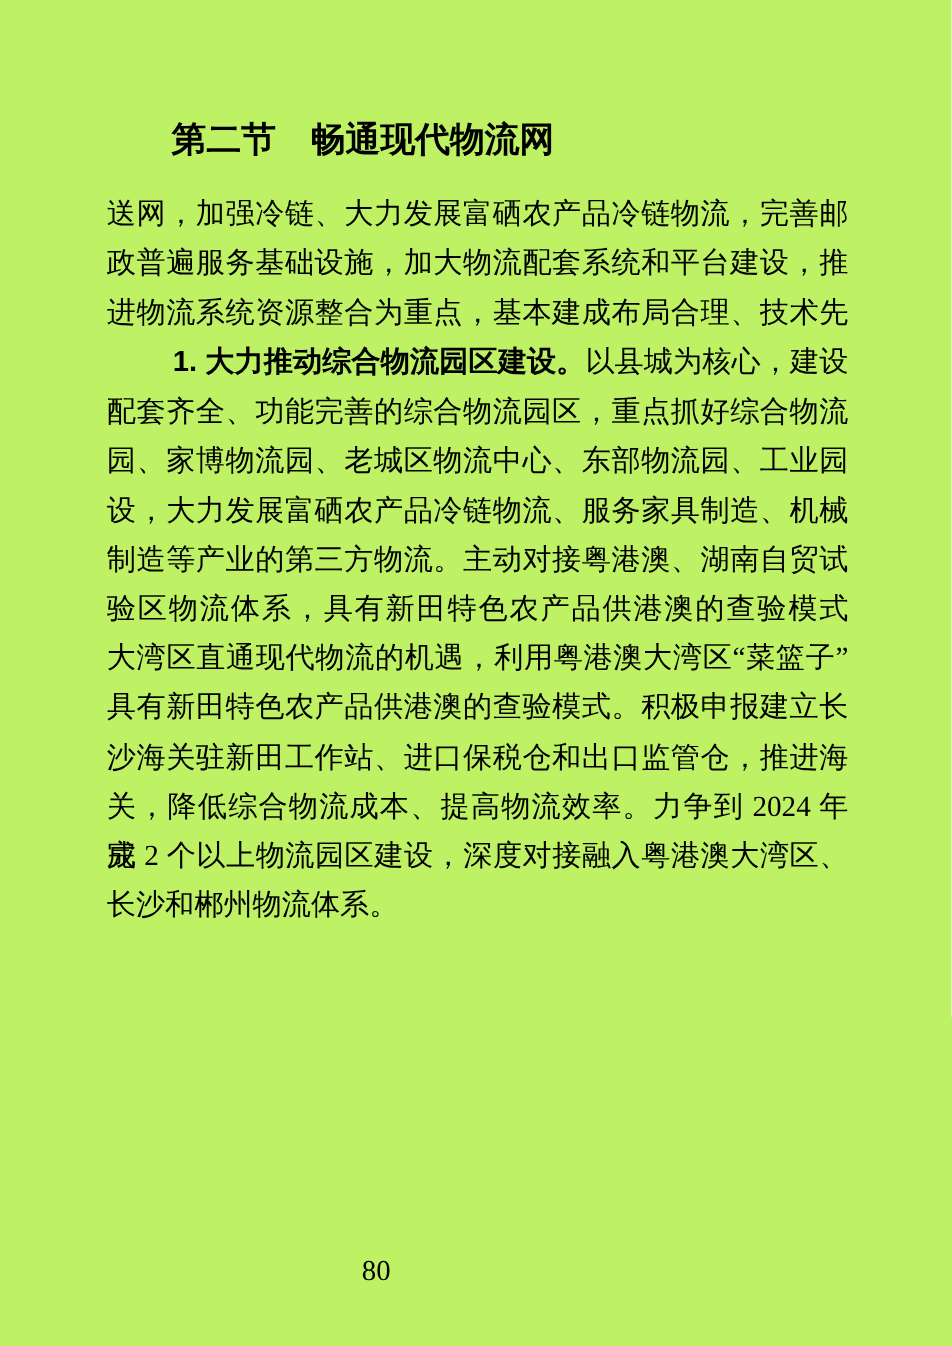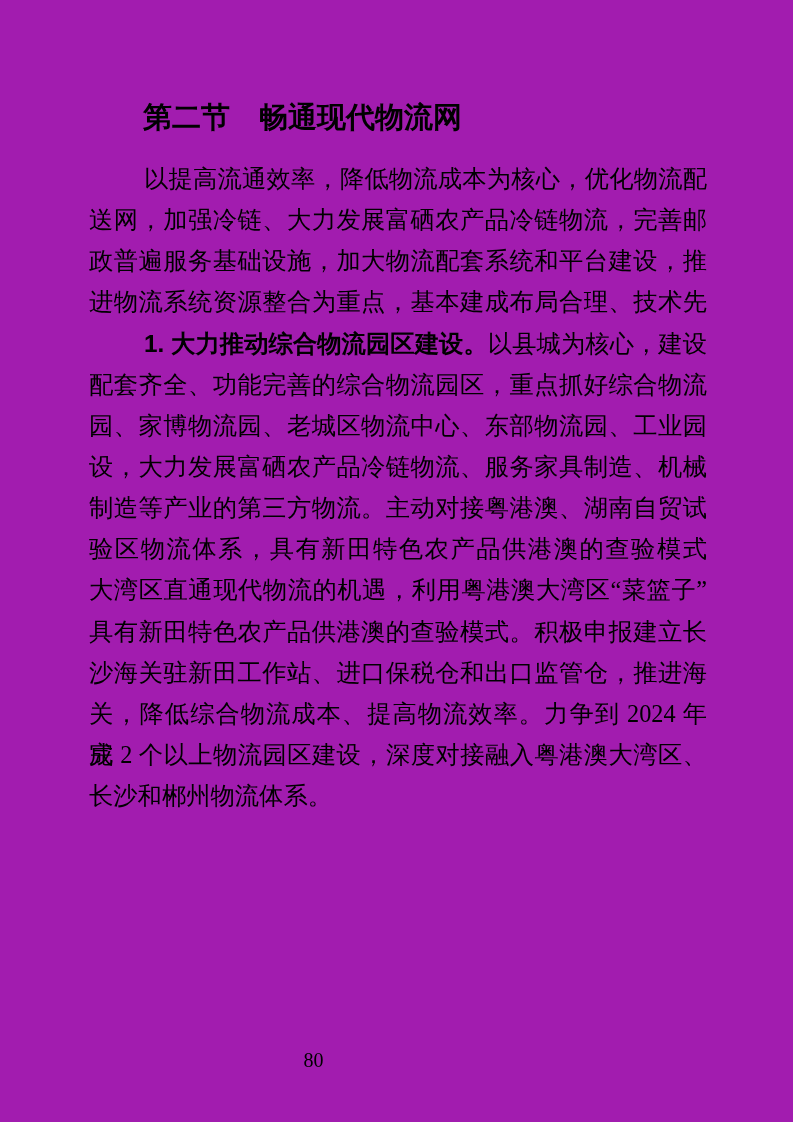--- a/index.html
+++ b/index.html
@@ -4,21 +4,21 @@
 <style>
   html, body {
     margin: 0;
     padding: 0;
     background: #ffffff;
   }
   .page {
     position: relative;
     width: 793px;
     height: 1122px;
-    background: #a21caf;
+    background: #bef264;
     color: #000000;
     overflow: hidden;
   }
   .heading {
     position: absolute;
     left: 143px;
     top: 99px;
     margin: 0;
     font-family: "Liberation Sans", "DejaVu Sans", sans-serif;
     font-weight: 700;
@@ -52,33 +52,32 @@
     font-family: "Liberation Sans", "DejaVu Sans", sans-serif;
     font-weight: 700;
   }
   .page-number {
     position: absolute;
     left: 0;
     top: 1044px;
     width: 627px;
     text-align: center;
     font-family: "Liberation Serif", "DejaVu Serif", serif;
-    font-size: 20px;
+    font-size: 24px;
     line-height: 32px;
     color: #000000;
   }
 </style>
 </head>
 <body>
 
 <div class="page">
   <h1 class="heading">第二节　畅通现代物流网</h1>
 
   <div class="body-text">
-      <div class="line indent"><span class="seg">以提高流通效率，降低物流成本为核心，优化物流配</span></div>
       <div class="line"><span class="seg">送网，加强冷链、大力发展富硒农产品冷链物流，完善邮</span></div>
       <div class="line"><span class="seg">政普遍服务基础设施，加大物流配套系统和平台建设，推</span></div>
       <div class="line"><span class="seg">进物流系统资源整合为重点，基本建成布局合理、技术先</span></div>
       <div class="line indent"><span class="seg bold">1. 大力推动综合物流园区建设。</span><span class="seg">以县城为核心，建设</span></div>
       <div class="line"><span class="seg">配套齐全、功能完善的综合物流园区，重点抓好综合物流</span></div>
       <div class="line"><span class="seg">园、家博物流园、老城区物流中心、东部物流园、工业园</span></div>
       <div class="line"><span class="seg">设，大力发展富硒农产品冷链物流、服务家具制造、机械</span></div>
       <div class="line"><span class="seg">制造等产业的第三方物流。主动对接粤港澳、湖南自贸试</span></div>
       <div class="line"><span class="seg">验区物流体系，具有新田特色农产品供港澳的查验模式</span></div>
       <div class="line"><span class="seg">大湾区直通现代物流的机遇，利用粤港澳大湾区“菜篮子”</span></div>

